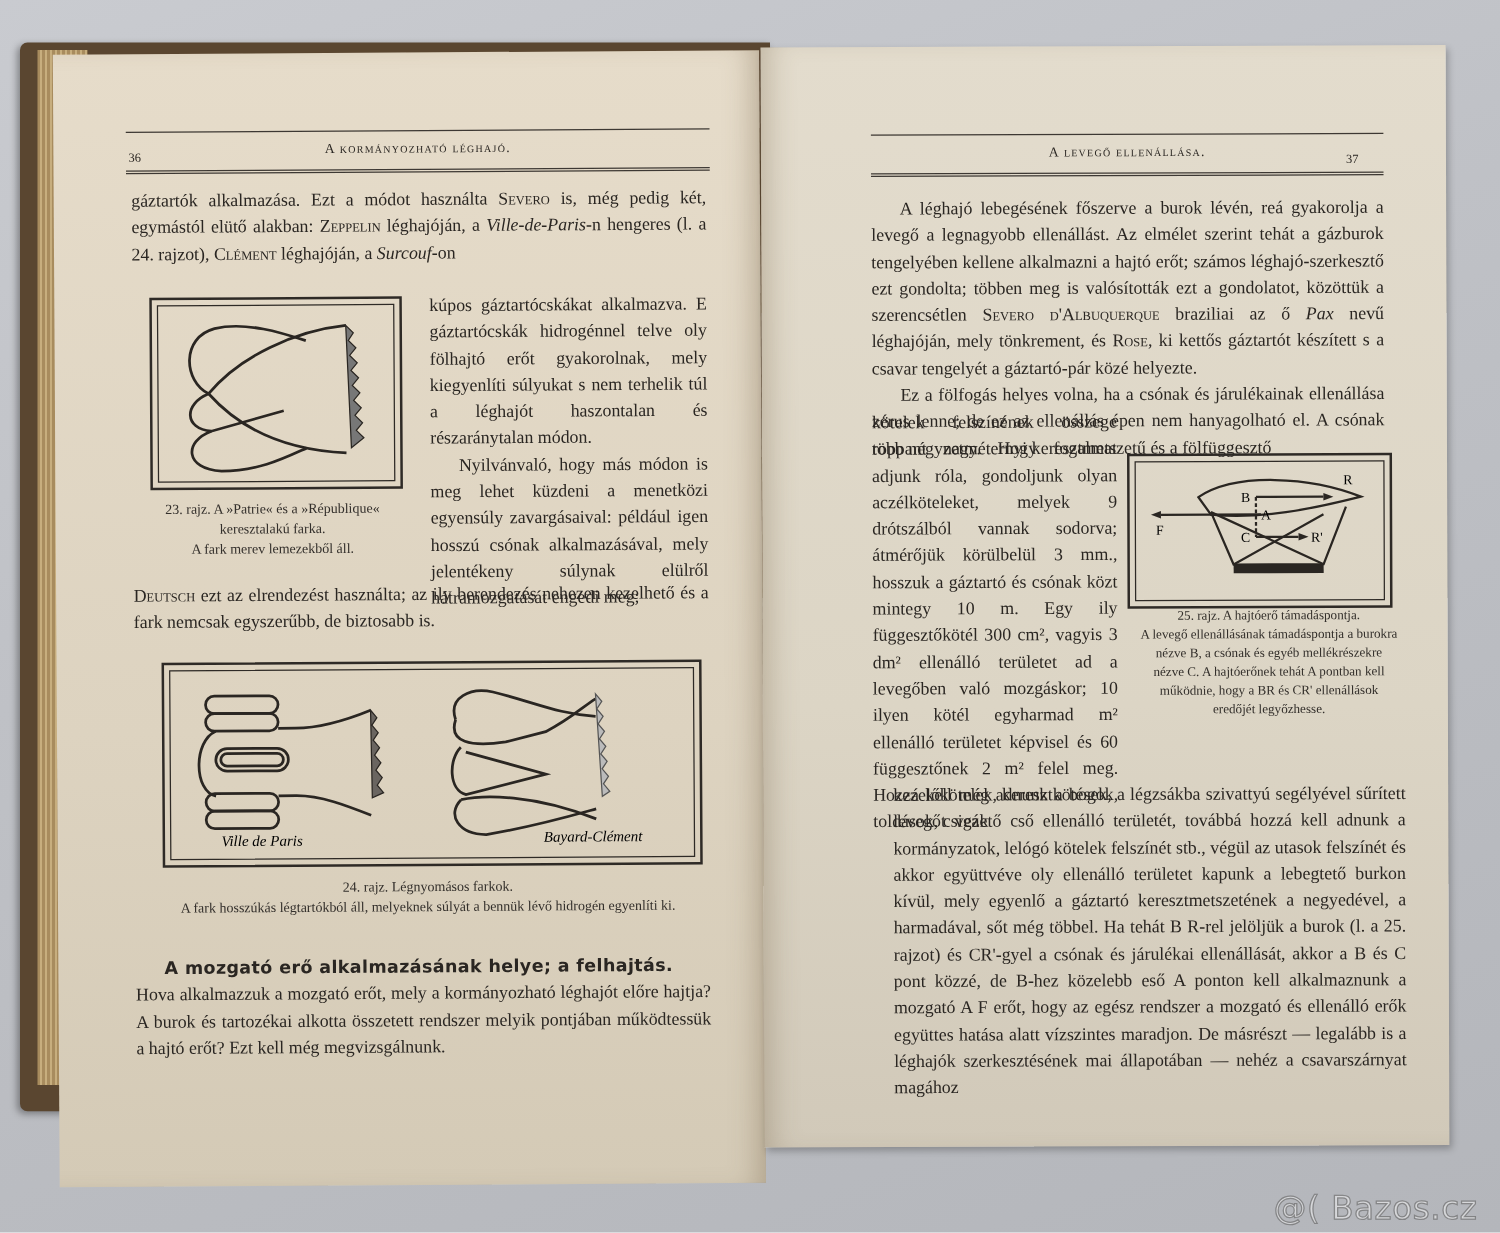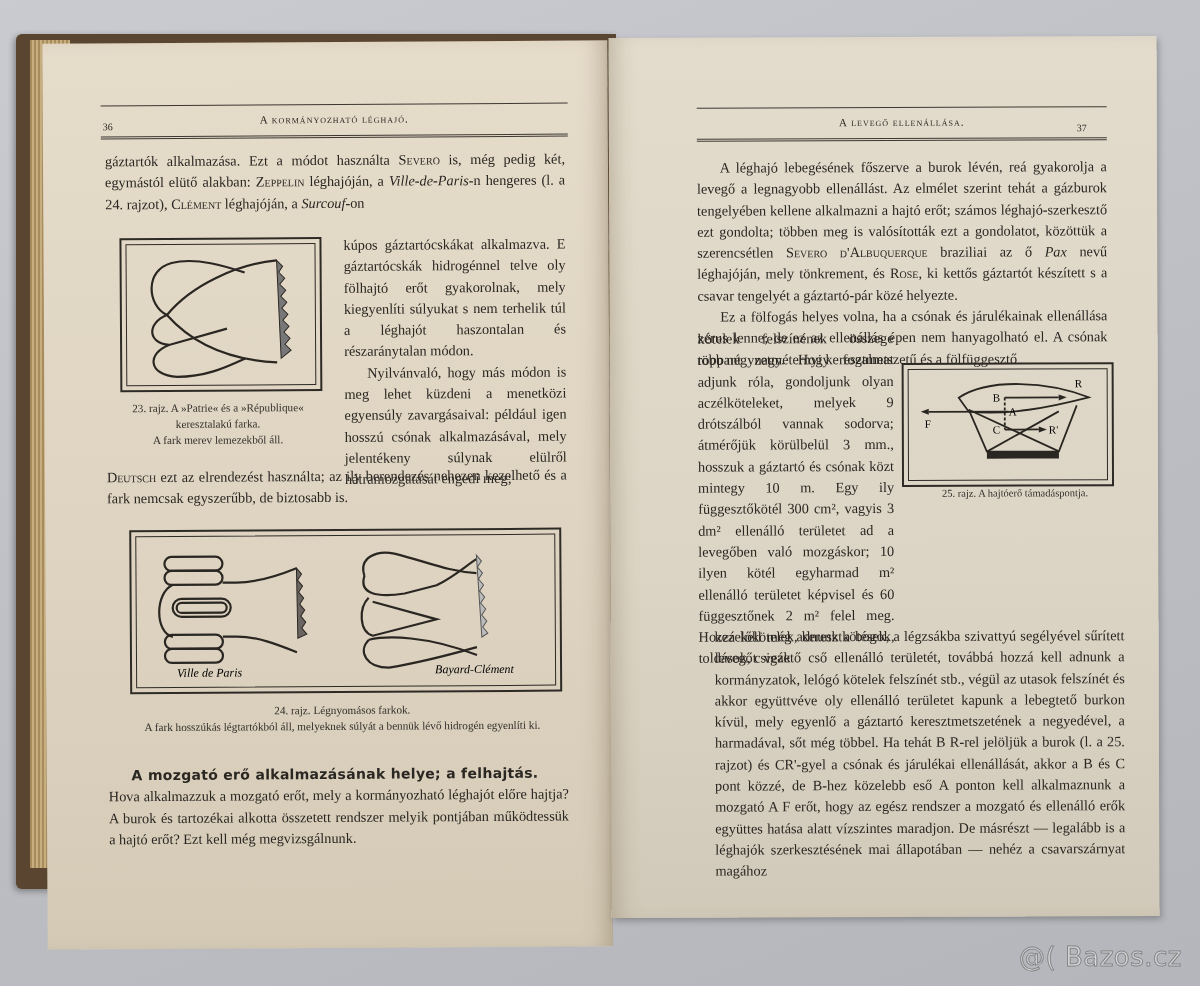--- a/index.html
+++ b/index.html
@@ -52,21 +52,21 @@
   }
   .fig .inner { border:1.5px solid #2e2a26; width:100%; height:100%; box-sizing:border-box; position:relative; }
   .caption {
     position:absolute; font-size:11.2px; line-height:16px; text-align:center; color:#332f2b;
   }
   .heading-bold {
     font-family:"DejaVu Sans", "Liberation Sans", sans-serif; font-weight:bold; font-size:14px;
     letter-spacing:0.3px;
   }
   .watermark {
-    position:absolute; right:18px; bottom:14px; font-family:"DejaVu Sans", sans-serif;
+    position:absolute; right:18px; bottom:4px; font-family:"DejaVu Sans", sans-serif;
     font-size:26px; color:rgba(255,255,255,0.45);
     -webkit-text-stroke:1px rgba(90,90,90,0.6); letter-spacing:0.5px;
   }
   svg text { font-family:"Liberation Serif", serif; }
 </style>
 </head>
 <body>
 
 <div class="cover-left"></div>
 <div class="page-edges-left"></div>
@@ -183,20 +183,21 @@
         <text x="84" y="32" font-size="11">B</text>
         <text x="100" y="46" font-size="11">A</text>
         <text x="16" y="58" font-size="11">F</text>
         <text x="84" y="64" font-size="11">C</text>
         <text x="140" y="64" font-size="11">R'</text>
       </svg>
     </div>
   </div>
   <div class="caption" style="left:290px; top:449px; width:206px; font-size:10.5px; line-height:15px;margin-left:12px;">
     <div>25. rajz. A hajtóerő támadáspontja.</div>
+    <div>A levegő ellenállásának támadáspontja a burokra nézve B, a csónak és egyéb mellékrészekre nézve C. A hajtóerőnek tehát A pontban kell működnie, hogy a BR és CR' ellenállások eredőjét legyőzhesse.</div>
   </div>
 
   <div class="text" style="left:104px; top:589px; width:410px;">
     <p>kezelőkötelek, keresztkötések, a légzsákba szivattyú segélyével sűrített levegőt vezető cső ellenálló területét, továbbá hozzá kell adnunk a kormányzatok, lelógó kötelek felszínét stb., végül az utasok felszínét és akkor együttvéve oly ellenálló területet kapunk a lebegtető burkon kívül, mely egyenlő a gáztartó keresztmetszetének a negyedével, a harmadával, sőt még többel. Ha tehát B R-rel jelöljük a burok (l. a 25. rajzot) és CR'-gyel a csónak és járulékai ellenállását, akkor a B és C pont közzé, de B-hez közelebb eső A ponton kell alkalmaznunk a mozgató A F erőt, hogy az egész rendszer a mozgató és ellenálló erők együttes hatása alatt vízszintes maradjon. De másrészt — legalább is a léghajók szerkesztésének mai állapotában — nehéz a csavarszárnyat magához</p>
   </div>
 </div>
 
 <div class="watermark">@( Bazos.cz</div>
 
 </body></html>

